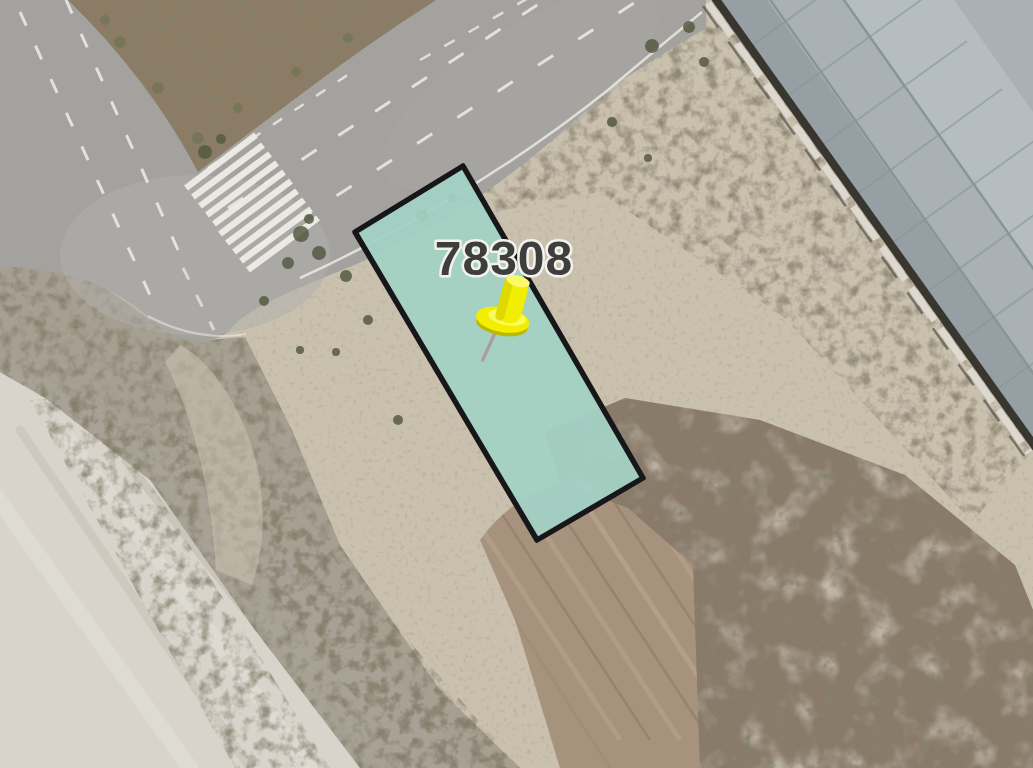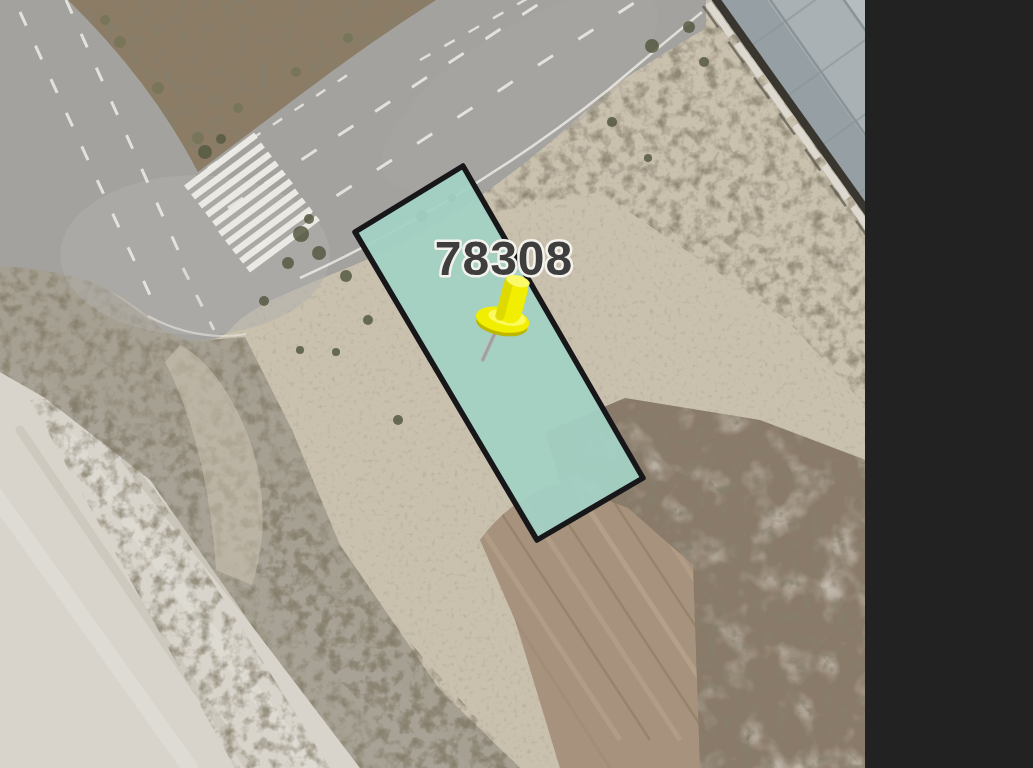--- a/index.html
+++ b/index.html
@@ -1,16 +1,16 @@
 <!DOCTYPE html>
 <html><head>
 <meta charset="utf-8">
 <style>
   html,body{margin:0;padding:0;background:#222;}
-  .stage{position:relative;width:865px;height:768px;overflow:hidden;
+  .stage{position:relative;width:1033px;height:768px;overflow:hidden;
          font-family:"Liberation Sans", sans-serif;background:#c9c0ae;}
   .stage svg{position:absolute;inset:0;display:block;}
   .terrain{filter:blur(0.4px);}
   .label-text{font-family:"Liberation Sans","DejaVu Sans",sans-serif;font-weight:bold;
               paint-order:stroke;stroke-linejoin:round;letter-spacing:1px;}
 </style>
 </head>
 <body>
 
 <div class="stage">

